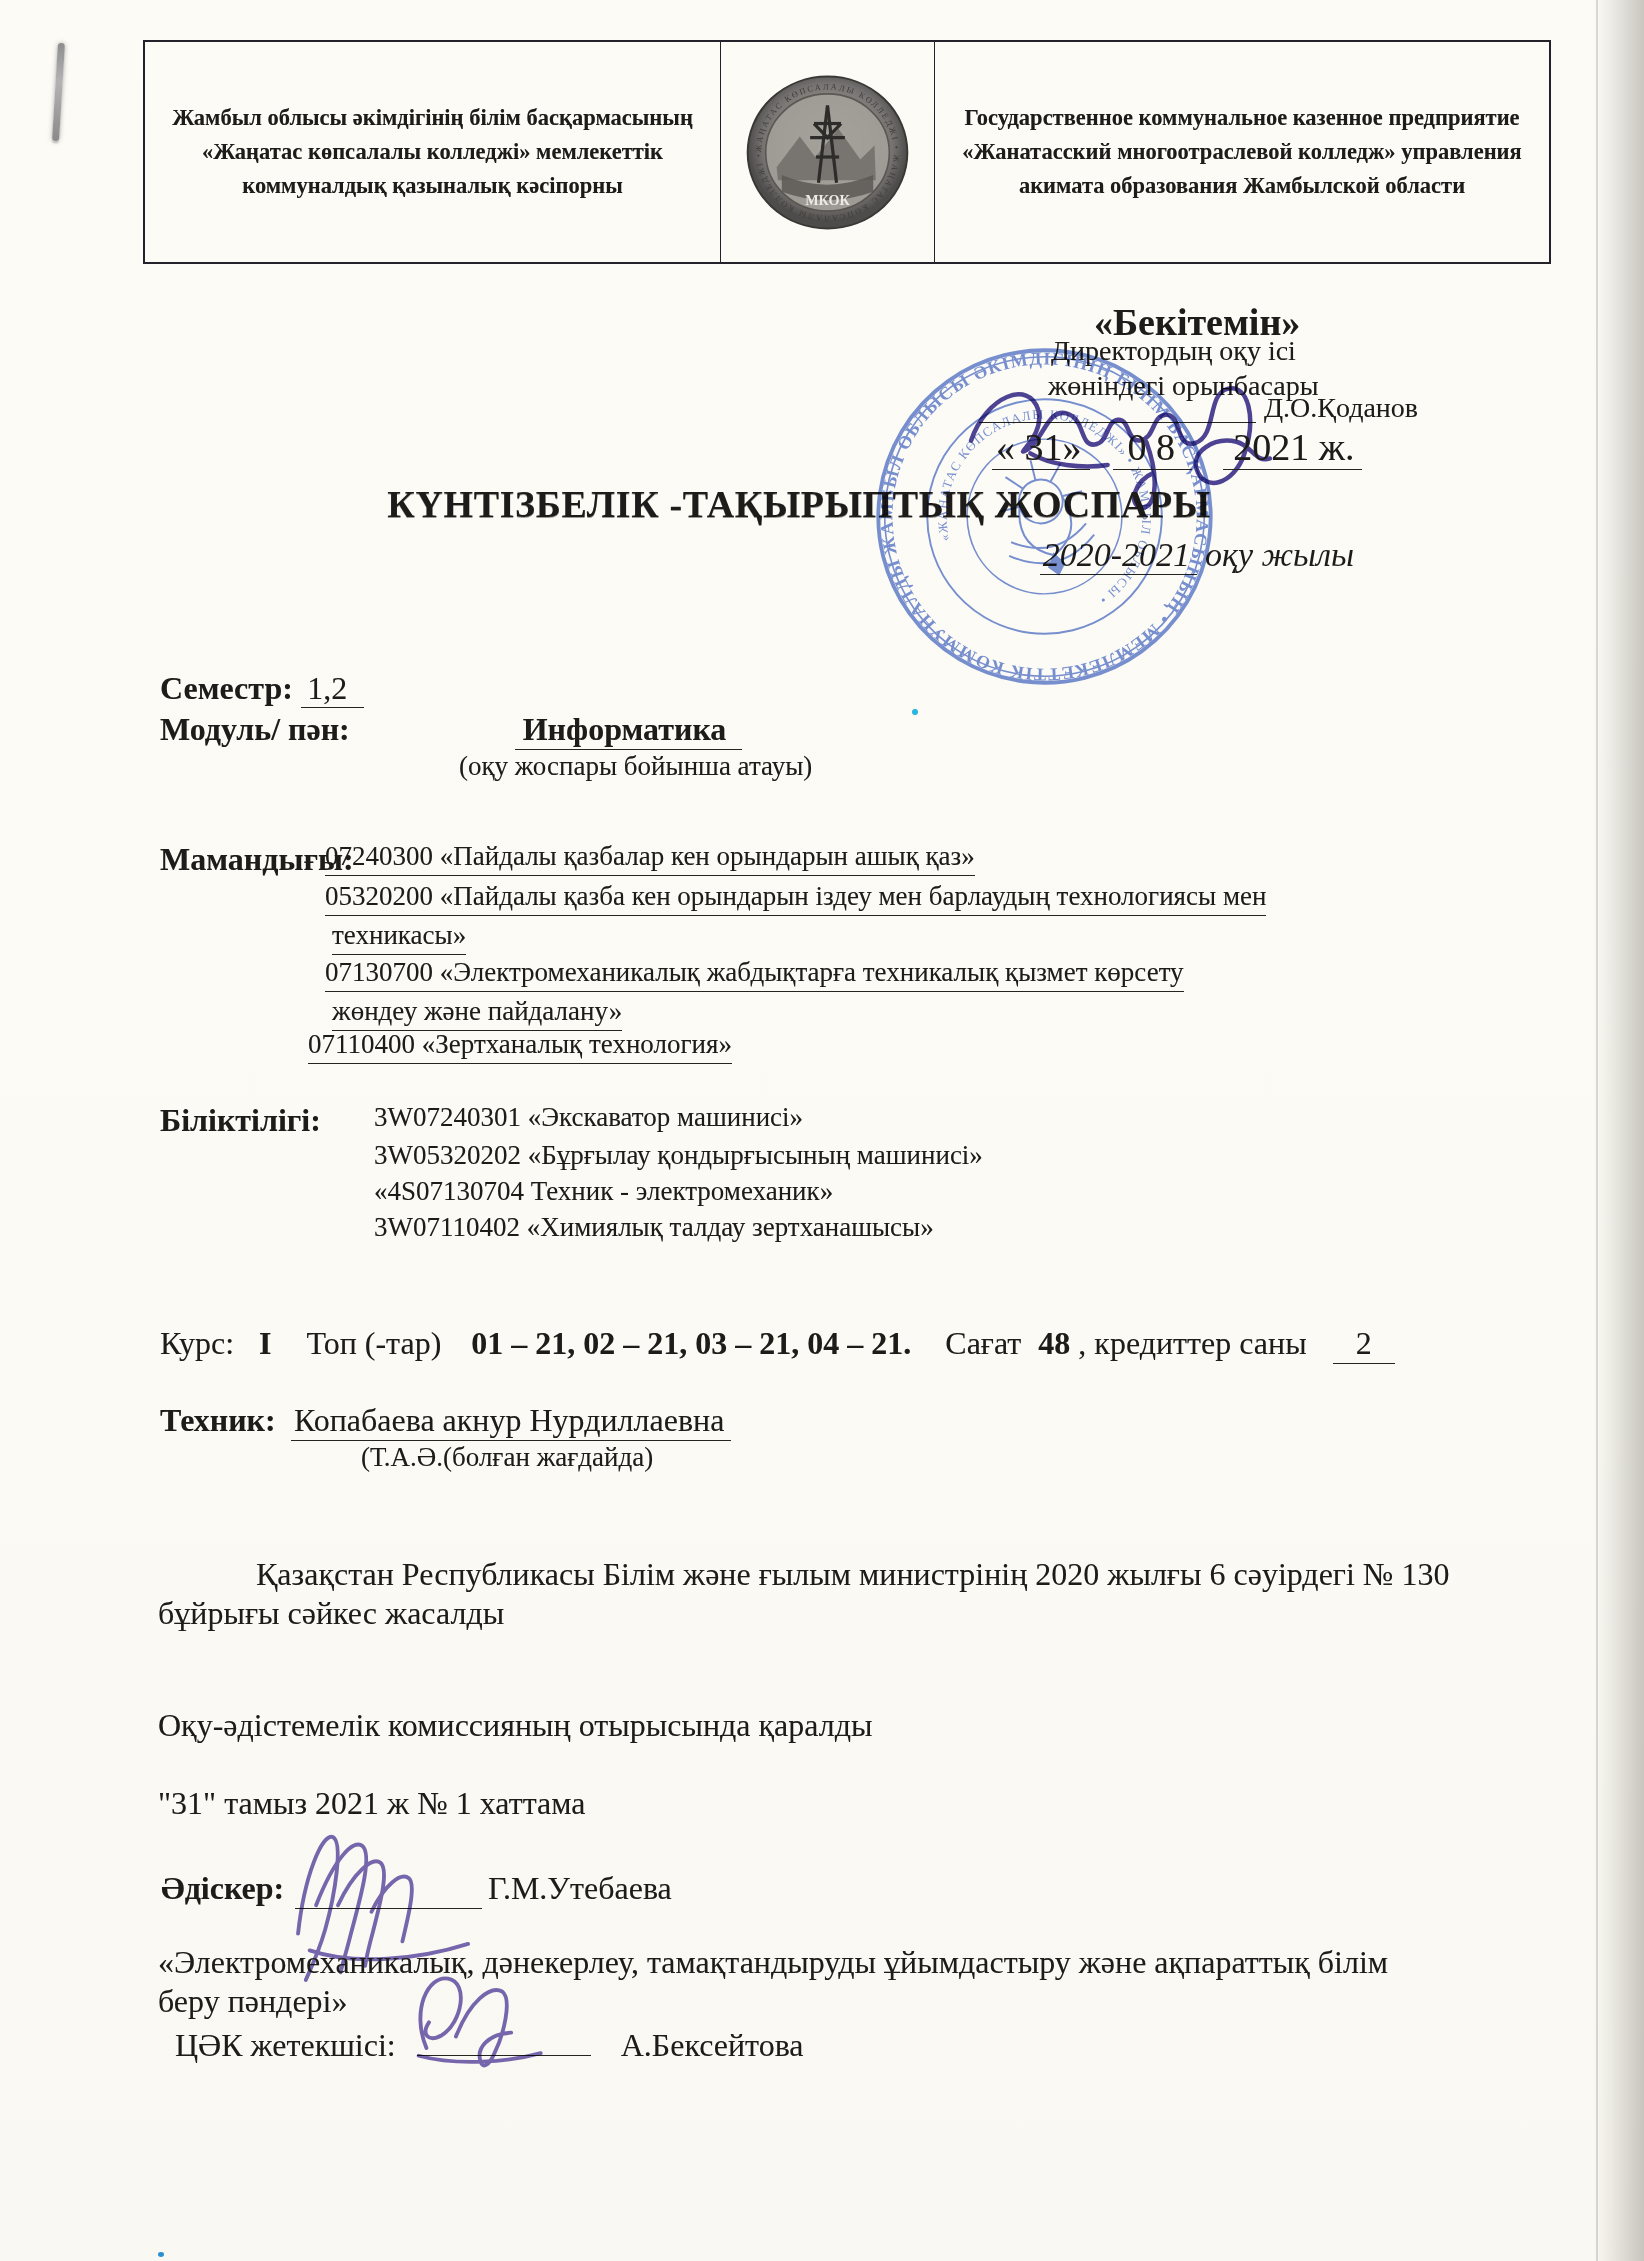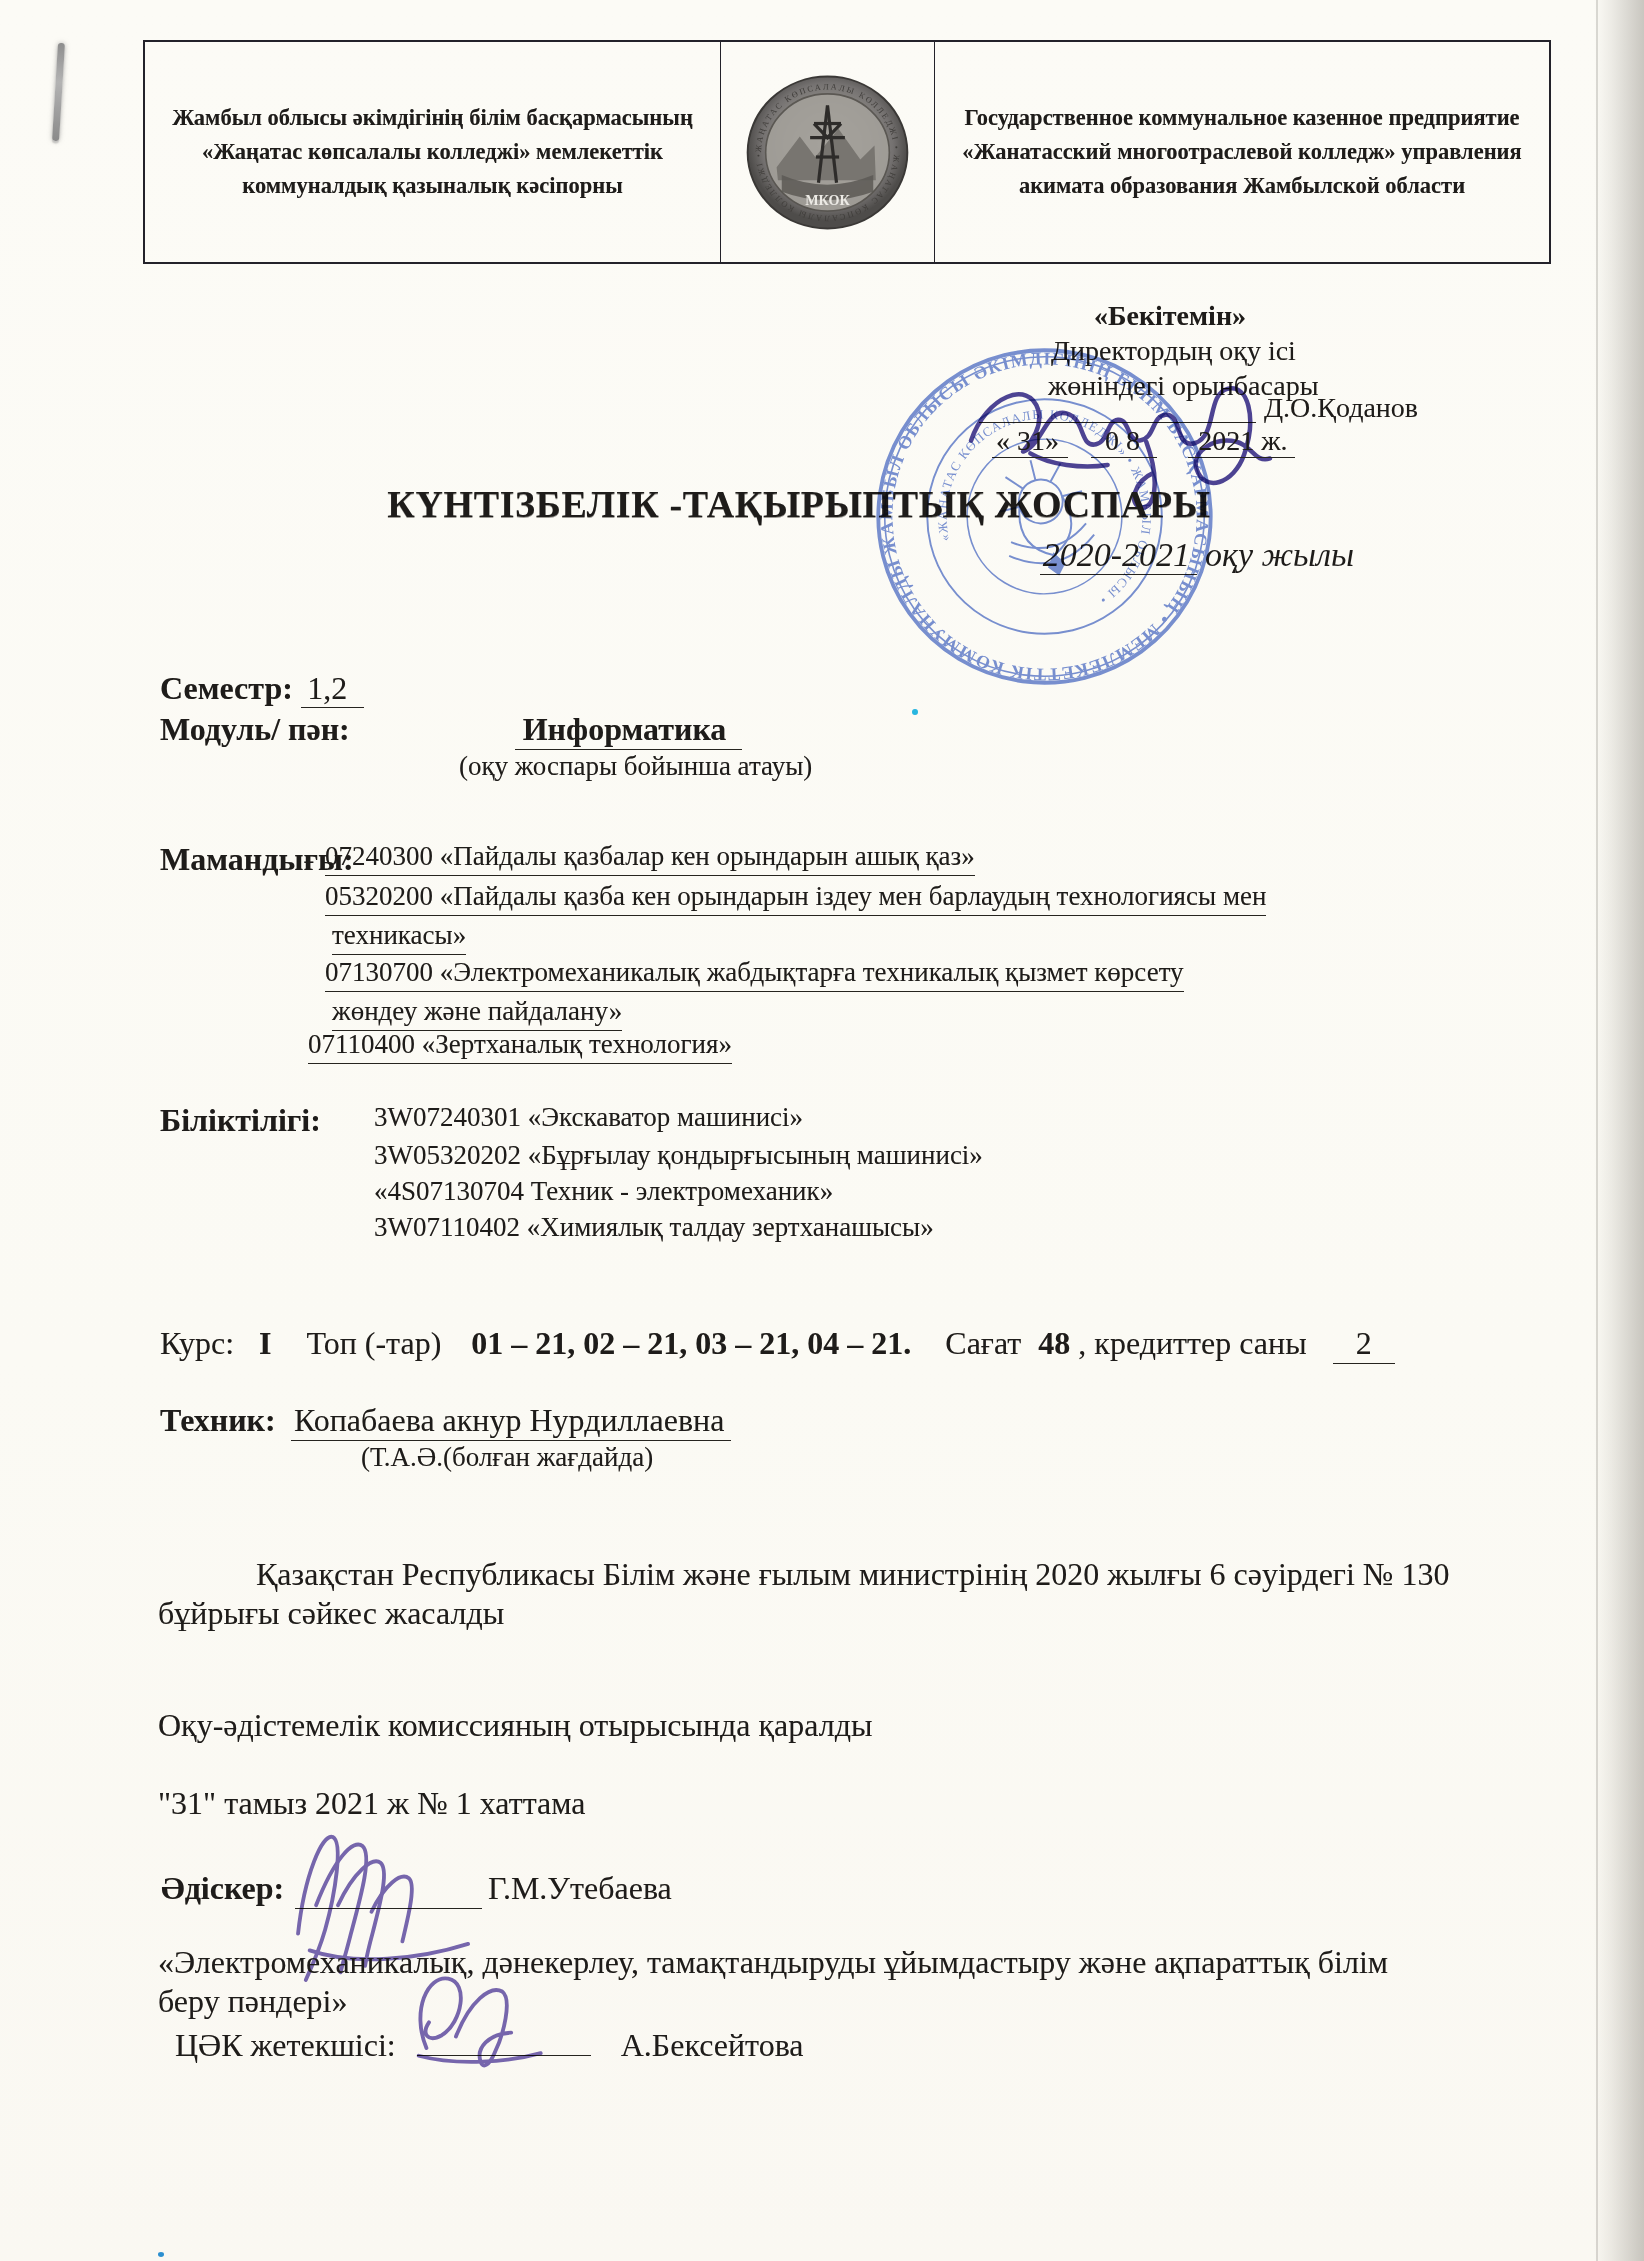--- a/index.html
+++ b/index.html
@@ -7,21 +7,21 @@
     position:relative; width:1644px; height:2261px; overflow:hidden;
     background:linear-gradient(180deg,#fcfbf6 0%,#fbfaf4 60%,#faf8f2 100%);
     font-family:"Liberation Serif","DejaVu Serif",serif;
     color:#1e1c1a;
   }
   .abs{position:absolute;}
   .txt{white-space:nowrap; text-shadow:0 0 0.6px rgba(70,58,45,.35);}
   .b{font-weight:bold;}
   .u{border-bottom:1.9px solid #26241f;}
   .sz42{font-size:27px;} .sz44{font-size:32px;} .sz45{font-size:28px;}
-  .sz46{font-size:28px;}
+  .sz46{font-size:38px;}
   .header-table{
     position:absolute; left:143px; top:40px; width:1408px; height:224px;
     border:2.6px solid #23222a; display:flex; box-sizing:border-box;
   }
   .cell{display:flex; align-items:center; justify-content:center; box-sizing:border-box;}
   .cell-left{width:575px;}
   .cell-mid{width:215px; border-left:1.9px solid #23222a; border-right:1.9px solid #23222a;}
   .cell-right{flex:1;}
   .orgtext{
     font-weight:bold; font-size:22.5px; line-height:1.5; text-align:center;

